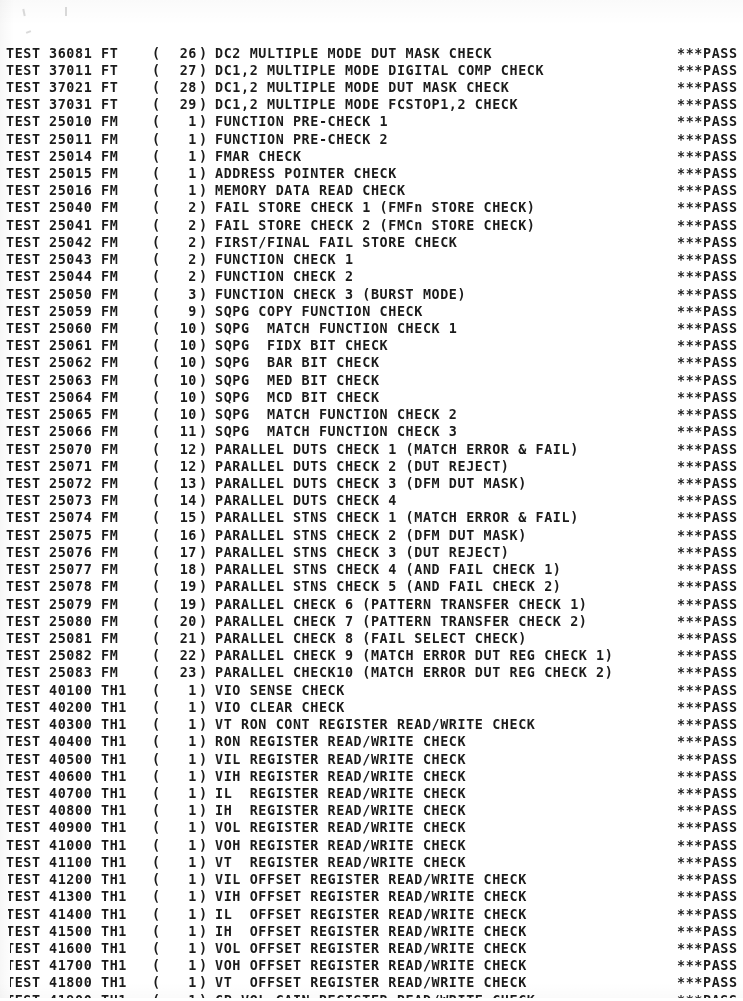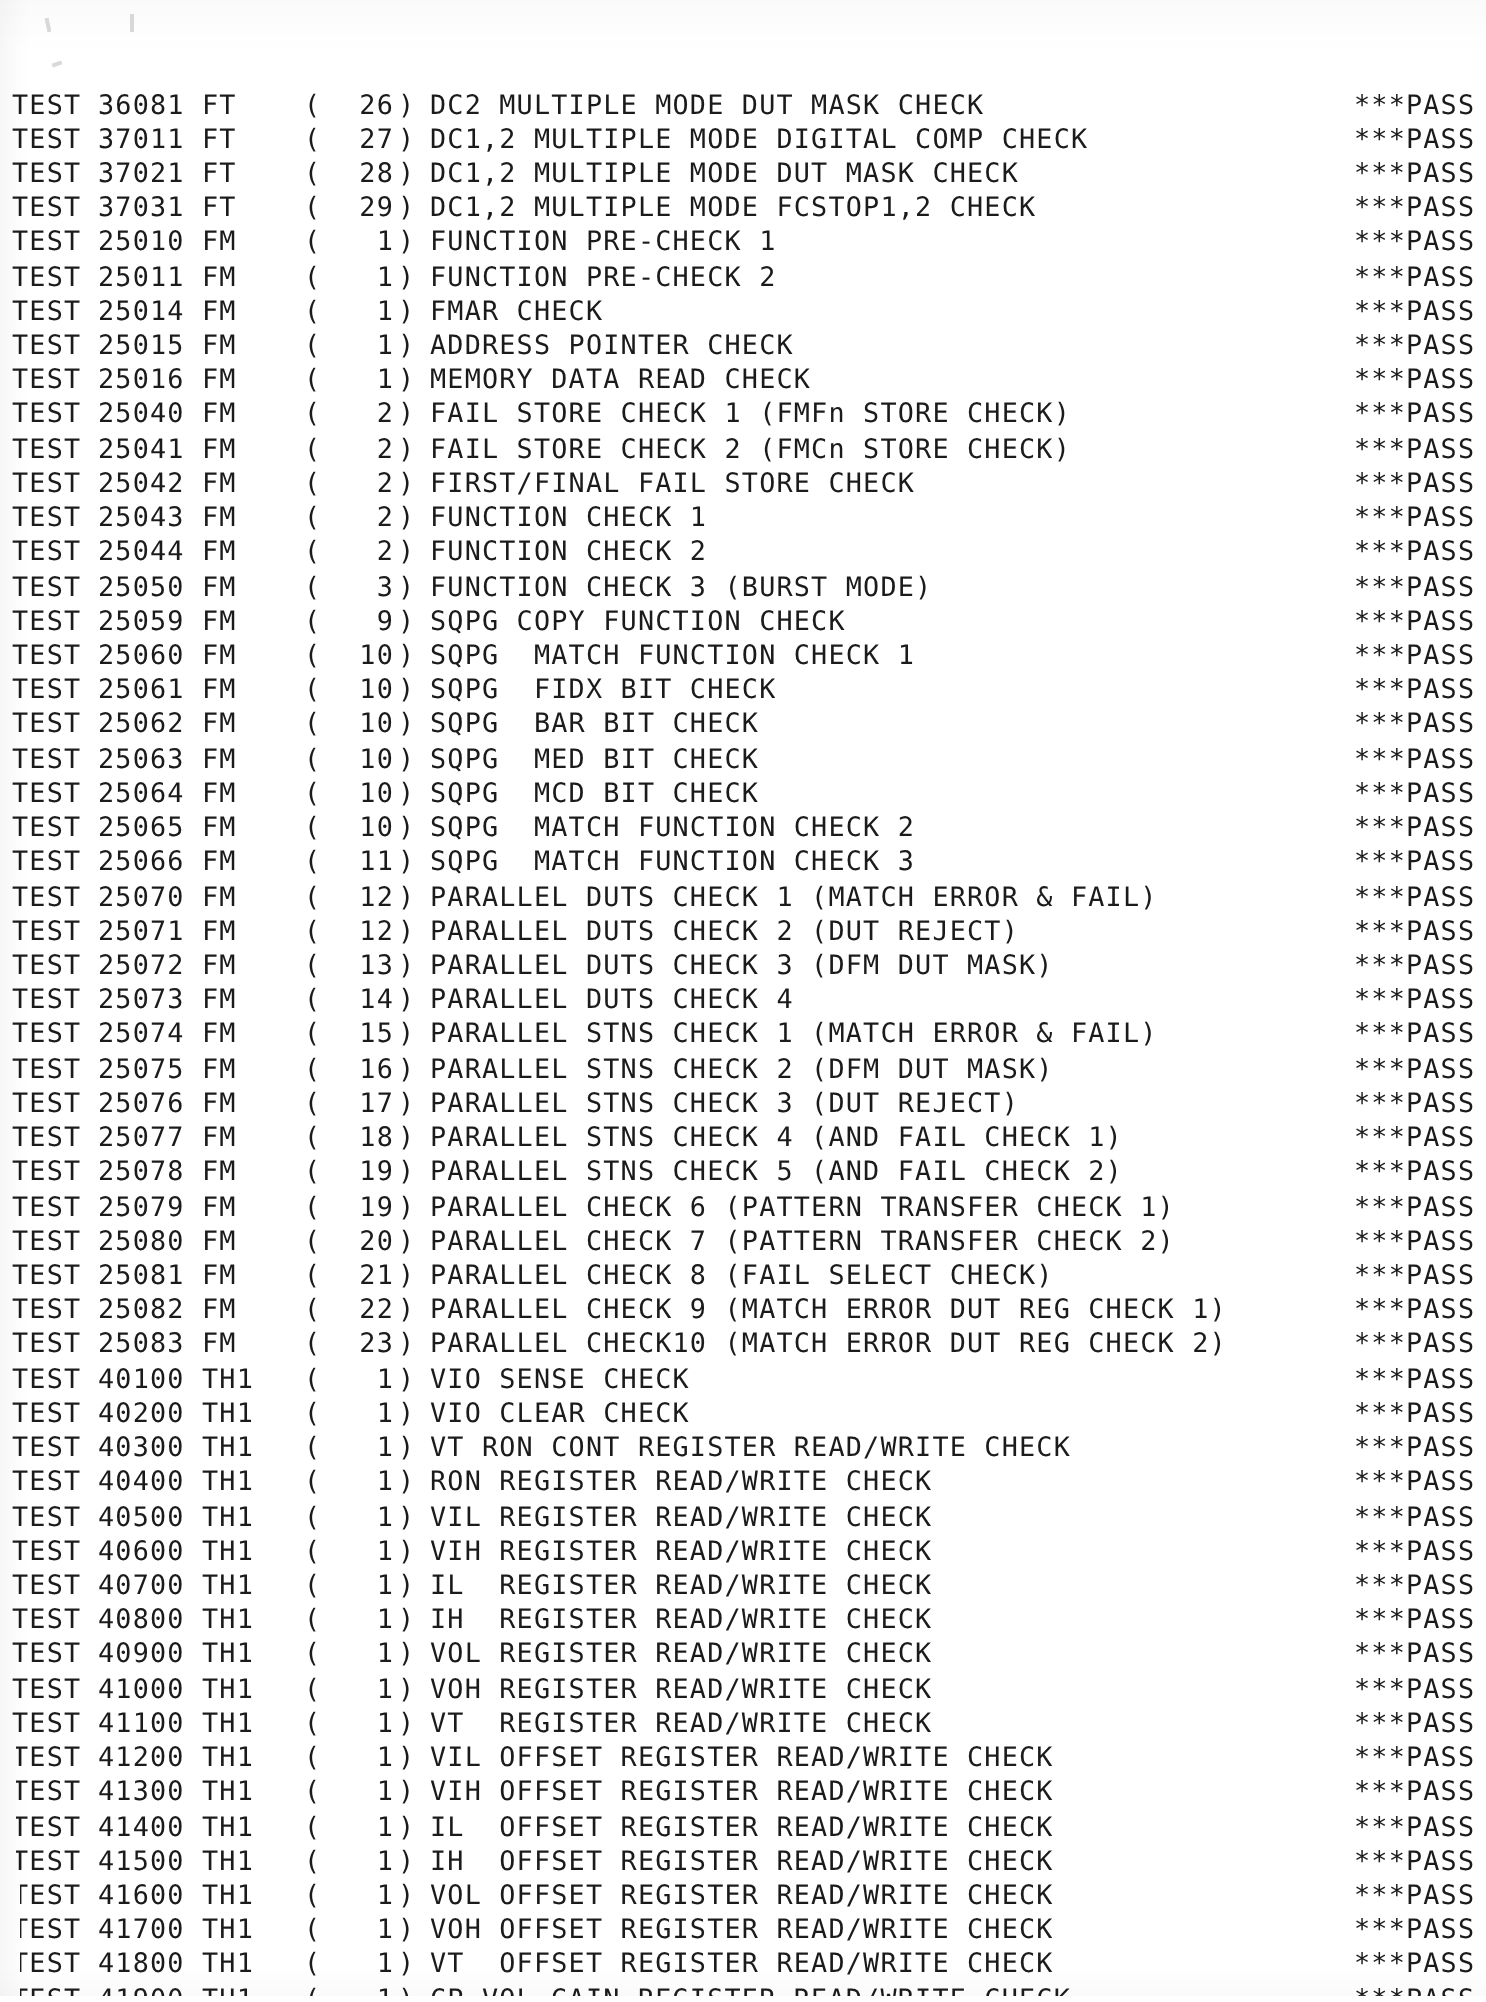--- a/index.html
+++ b/index.html
@@ -47,21 +47,21 @@
 
   .row {
     position: absolute;
     left: 0;
     width: 743px;
     height: 17.2px;
     white-space: pre;
     font-size: 13.4px;
     letter-spacing: 0.6px;
     color: #1b1b1b;
-    font-weight: 400;
+    font-weight: 700;
   }
 
   .seg-label   { position: absolute; }
   .seg-id      { position: absolute; }
   .seg-unit    { position: absolute; }
   .seg-seq     { position: absolute; text-align: right; width: 34px; }
   .seg-paren-l { position: absolute; }
   .seg-paren-r { position: absolute; }
   .seg-desc    { position: absolute; }
   .seg-result  { position: absolute; left: 677px; }

